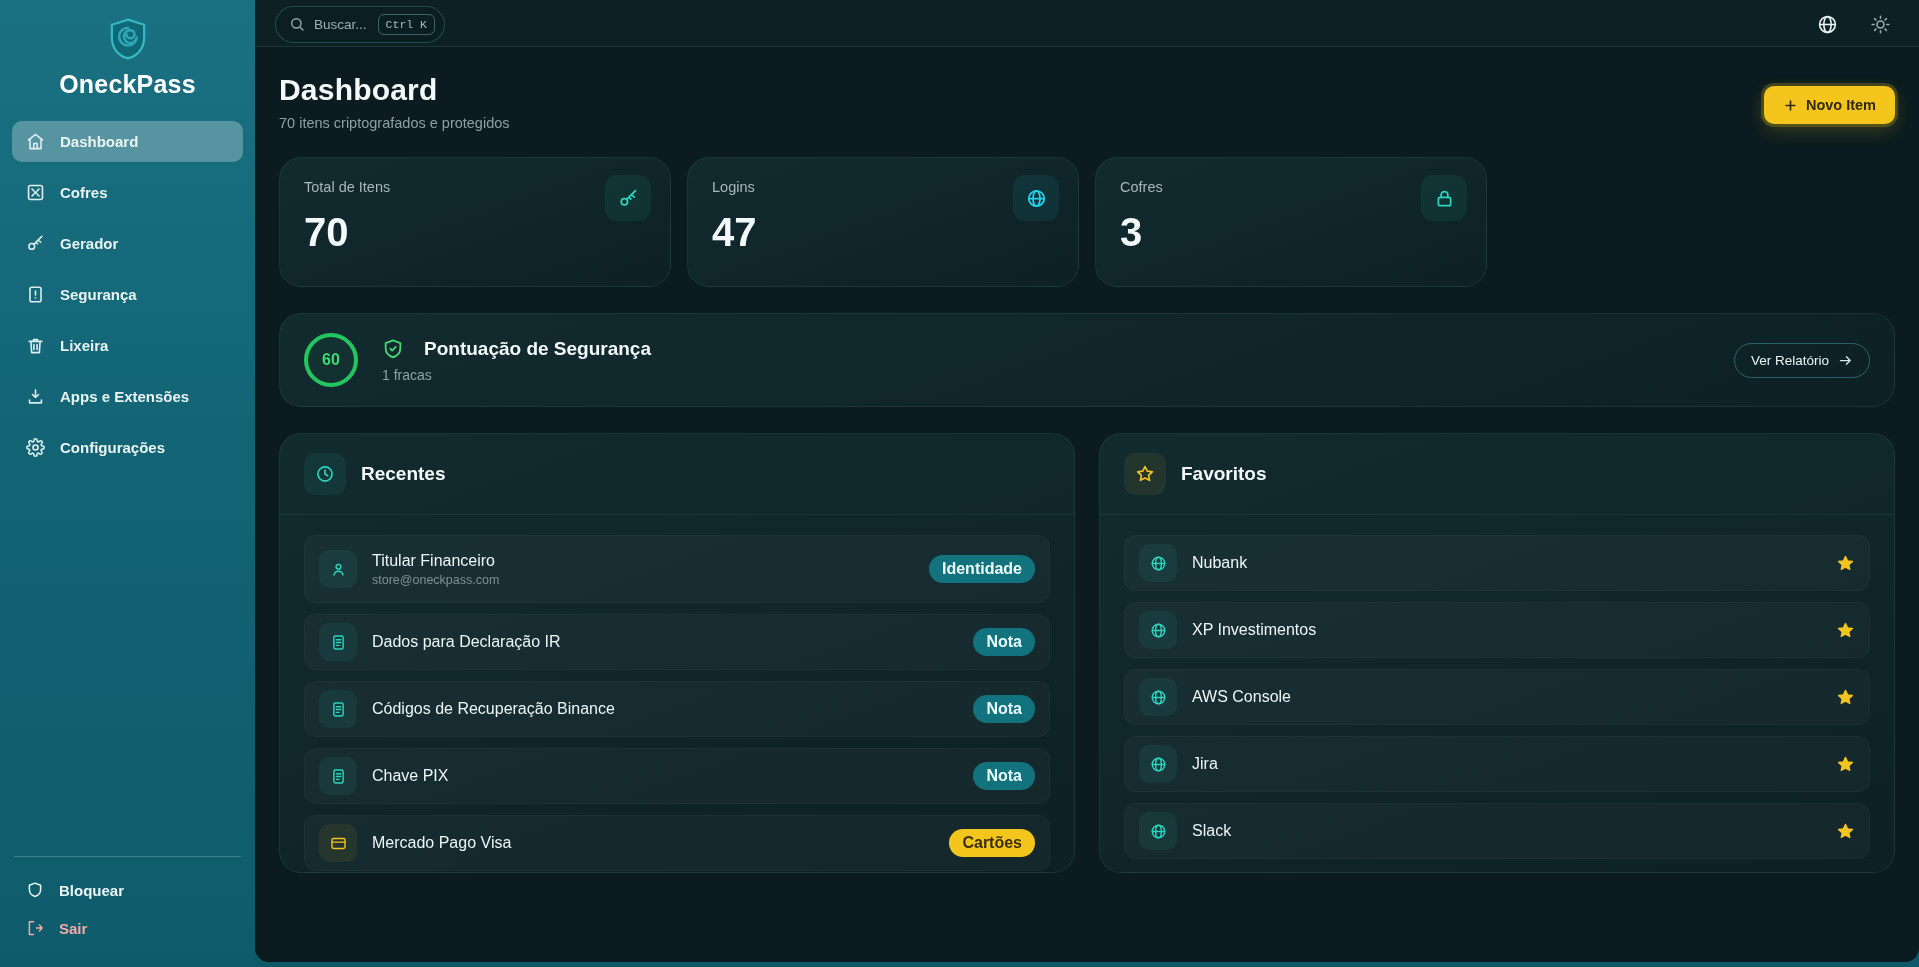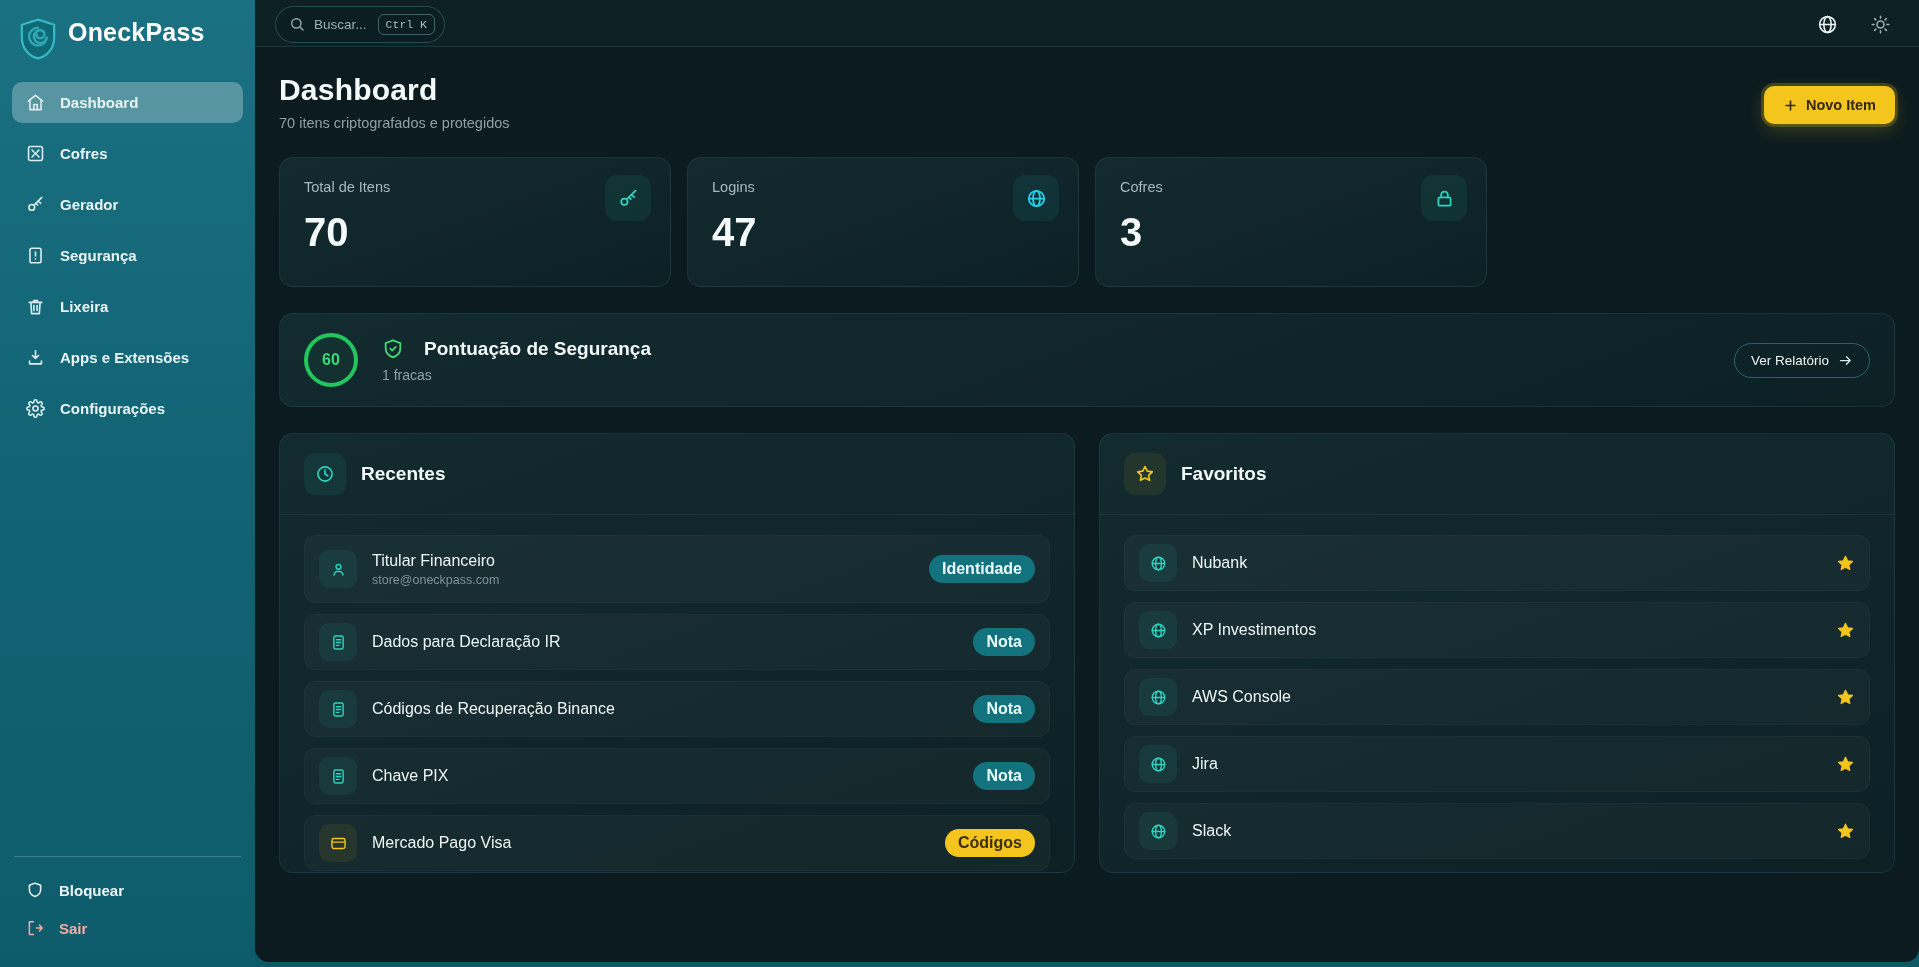--- a/index.html
+++ b/index.html
@@ -5,21 +5,21 @@
   html,body{margin:0;padding:0;width:1919px;height:967px;overflow:hidden;
     font-family:"Liberation Sans",sans-serif;
     background:linear-gradient(180deg,#177082 0%,#0f5f6f 60%,#0d5968 100%);}
   *{box-sizing:border-box;}
   .app{display:flex;width:1919px;height:967px;}
 
   
   .sidebar{width:255px;flex:none;display:flex;flex-direction:column;
     padding:16px 12px 20px;
     background:linear-gradient(180deg,#1a7181 0%,#116273 55%,#0e5c6b 100%);}
-  .logo-row{display:flex;align-items:flex-start;gap:10px;padding:2px 6px 22px;}
+  .logo-row{display:flex;align-items:center;gap:10px;padding:2px 6px 22px;flex-direction:column;}
   .logo-row svg{width:40px;height:42px;}
   .logo-text{font-size:25px;font-weight:bold;color:#ffffff;letter-spacing:.2px;}
   .nav{display:flex;flex-direction:column;gap:10px;}
   .nav-item{display:flex;align-items:center;gap:15px;padding:11px 14px;border-radius:10px;
     color:#e9f4f5;font-size:15px;font-weight:600;cursor:pointer;}
   .nav-item svg{width:19px;height:19px;stroke:#ddeef0;flex:none;}
   .nav-item.active{background:rgba(255,255,255,.27);}
   .sidebar-footer{margin-top:auto;}
   .divider{height:1px;background:rgba(255,255,255,.2);margin:10px 2px 14px;}
   .footer-item{display:flex;align-items:center;gap:15px;padding:10px 14px;border-radius:10px;
@@ -49,21 +49,21 @@
   .page-title{margin:0;font-size:30px;font-weight:bold;color:#f4f9f9;letter-spacing:.2px;}
   .page-subtitle{margin-top:8px;font-size:14.5px;color:#8da1a4;}
   .new-item-btn{display:flex;align-items:center;gap:8px;margin-top:13px;
     background:#f3c51d;color:#33290a;font-weight:bold;font-size:14.5px;
     font-family:"Liberation Sans",sans-serif;
     padding:11px 19px;border-radius:10px;border:none;cursor:pointer;
     box-shadow:0 0 0 3px rgba(243,197,29,.22),0 6px 18px rgba(243,197,29,.22);}
   .new-item-btn svg{width:15px;height:15px;stroke:#33290a;}
 
   .card-bg{background:linear-gradient(160deg,#122b2f 0%,#0d2125 100%);
-    border:1px solid rgba(72,132,142,.18);border-radius:14px;}
+    border:1px solid rgba(72,132,142,.18);border-radius:22px;}
 
   .stats{display:grid;grid-template-columns:repeat(4,1fr);gap:16px;}
   .stat-card{position:relative;height:130px;padding:21px 24px;}
   .stat-label{font-size:14.5px;color:#a6b9bc;}
   .stat-icon{position:absolute;top:17px;right:19px;width:46px;height:46px;border-radius:12px;
     display:flex;align-items:center;justify-content:center;}
   .stat-icon svg{width:21px;height:21px;}
   .stat-value{margin-top:15px;font-size:40px;font-weight:bold;color:#f4f9f9;}
 
   .security-card{margin-top:26px;display:flex;align-items:center;gap:24px;height:94px;padding:0 24px;}
@@ -354,21 +354,21 @@
               <div class="row">
                 <span class="row-icon" style="background:rgba(243,197,29,0.08);color:#f3c51d">
                   <svg viewBox="0 0 24 24" fill="none" stroke="currentColor" stroke-width="2" stroke-linecap="round" stroke-linejoin="round">
                     <rect x="2.8" y="5" width="18.4" height="14" rx="2.4"></rect>
                     <path d="M2.8 10h18.4"></path>
                   </svg>
                 </span>
                 <span>
                   <div class="row-title">Mercado Pago Visa</div>
                 </span>
-                <span class="badge yellow">Códigos</span>
+                <span class="badge yellow">Cartões</span>
               </div>
             </div>
         </section>
 
         <section class="panel card-bg">
           <div class="panel-header">
             <span class="panel-icon yellow">
               <svg viewBox="0 0 24 24" fill="none" stroke-width="2" stroke-linejoin="round">
                 <path d="M12 3l2.7 5.6 6.1.8-4.5 4.2 1.2 6L12 16.8 6.5 19.6l1.2-6L3.2 9.4l6.1-.8Z"></path>
               </svg>

